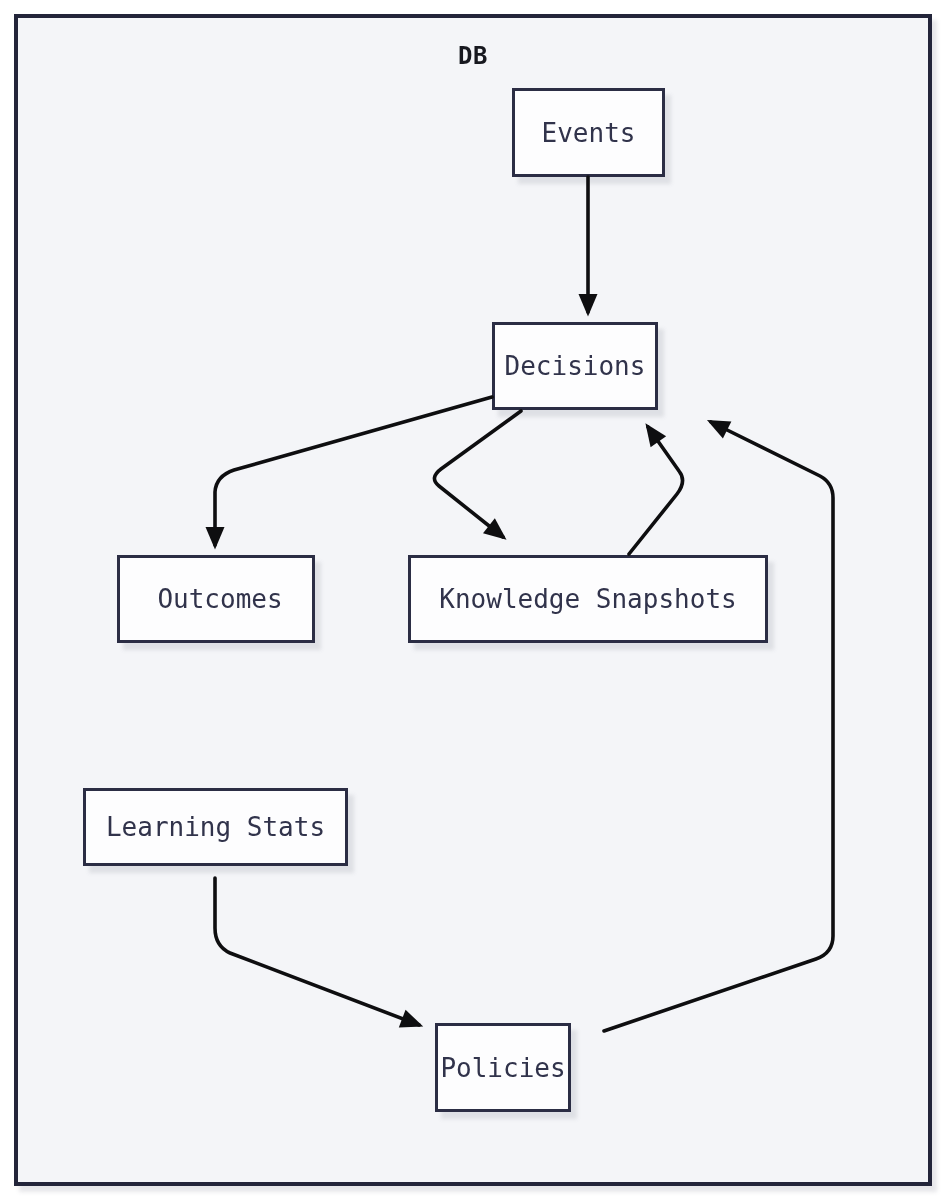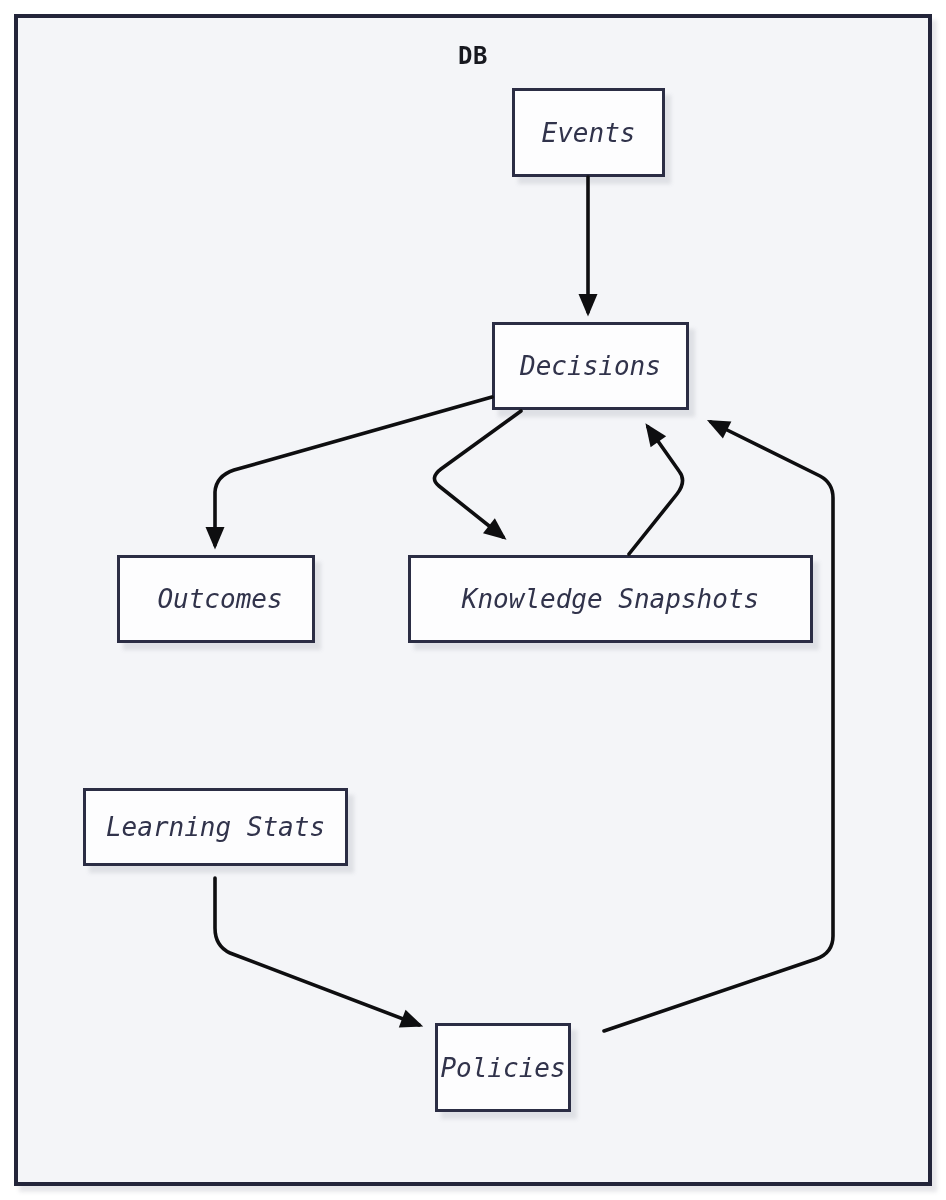--- a/index.html
+++ b/index.html
@@ -51,21 +51,20 @@
     align-items: center;
     justify-content: center;
     background: var(--node-fill);
     border: 3px solid var(--node-border);
     box-shadow: 6px 7px 4px rgba(115,117,132,0.16);
   }
   .node-label {
     font-size: 26px;
     color: var(--node-text);
     white-space: nowrap;
-    font-style: italic;
   }
   svg.edges {
     position: absolute;
     left: 0;
     top: 0;
     width: 946px;
     height: 1200px;
     pointer-events: none;
   }
   svg.edges path.edge {
@@ -82,27 +81,27 @@
 <div class="stage">
 
   <div class="db-container">
     <div class="db-title">DB</div>
   </div>
 
   <div id="nodes-layer">
       <div class="node" style="left: 512px; top: 88px; width: 153px; height: 89px;">
         <span class="node-label">Events</span>
       </div>
-      <div class="node" style="left: 492px; top: 322px; width: 197px; height: 88px;">
+      <div class="node" style="left: 492px; top: 322px; width: 166px; height: 88px;">
         <span class="node-label">Decisions</span>
       </div>
       <div class="node" style="left: 117px; top: 555px; width: 198px; height: 88px; padding-left: 8px;">
         <span class="node-label">Outcomes</span>
       </div>
-      <div class="node" style="left: 408px; top: 555px; width: 405px; height: 88px;">
+      <div class="node" style="left: 408px; top: 555px; width: 360px; height: 88px;">
         <span class="node-label">Knowledge Snapshots</span>
       </div>
       <div class="node" style="left: 83px; top: 788px; width: 265px; height: 78px;">
         <span class="node-label">Learning Stats</span>
       </div>
       <div class="node" style="left: 435px; top: 1023px; width: 136px; height: 89px;">
         <span class="node-label">Policies</span>
       </div>
     </div>
 

